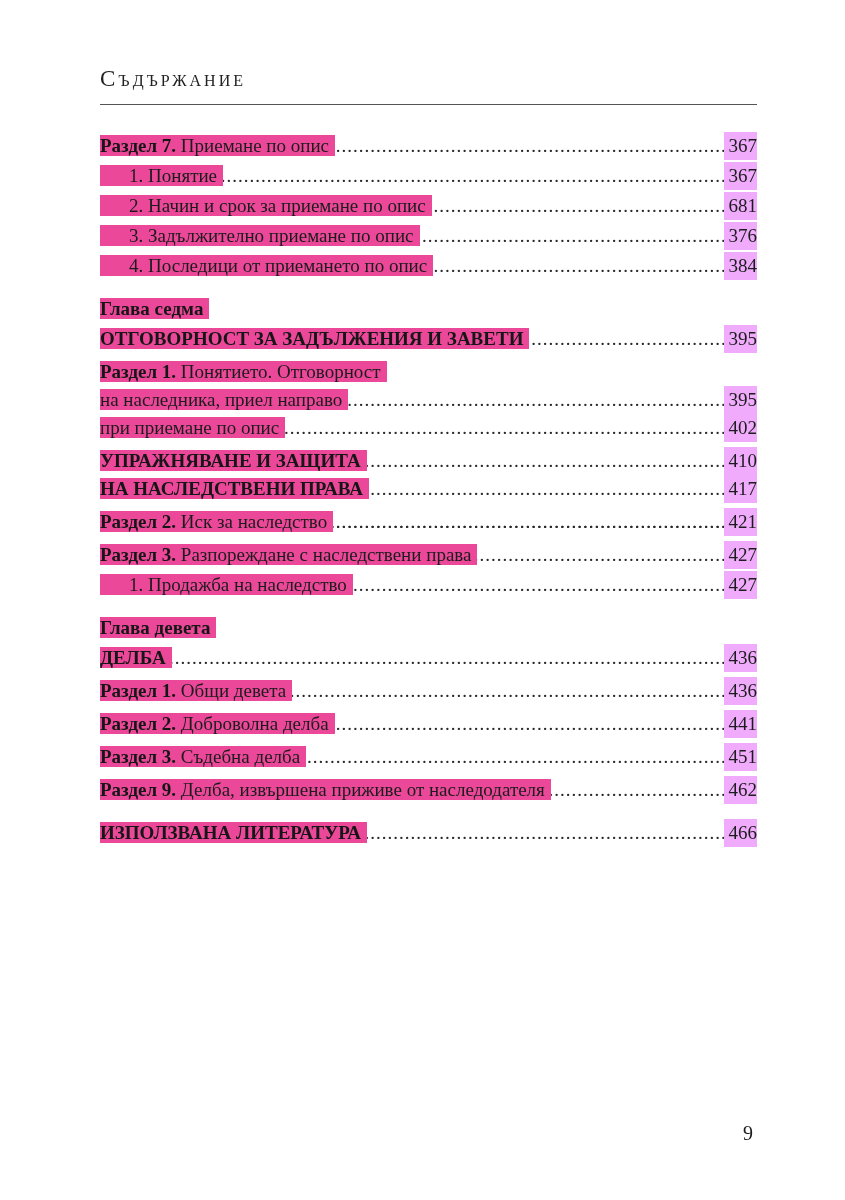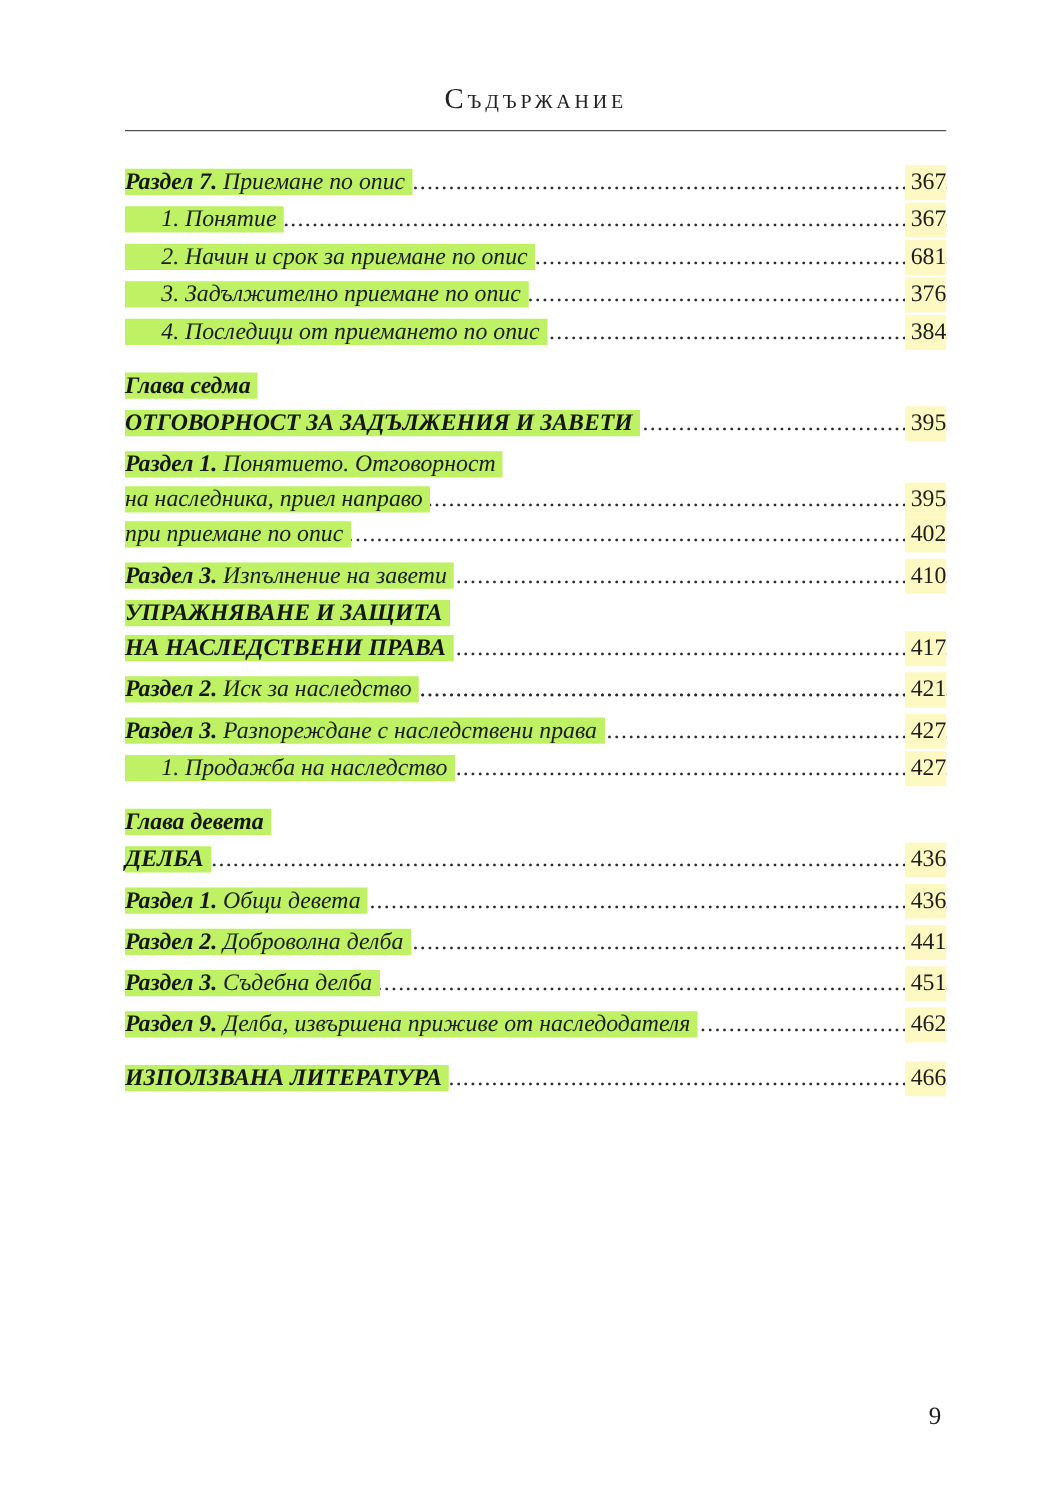--- a/index.html
+++ b/index.html
@@ -11,21 +11,21 @@
     font-family: "Liberation Serif", "DejaVu Serif", serif;
     font-size: 19px;
     overflow: hidden;
   }
   .page {
     position: relative;
     width: 845px;
     height: 1200px;
     padding: 66px 88px 0 100px;
   }
-  .doc-header { text-align: center; }
+  .doc-header { }
   .doc-title {
     display: inline-block;
     font-variant: small-caps;
     font-size: 23px;
     letter-spacing: 3px;
     color: #222;
   }
   .header-rule {
     border: none;
     border-top: 1.5px solid #555;
@@ -48,30 +48,29 @@
     white-space: nowrap;
     letter-spacing: 1px;
     color: #2a2a2a;
     z-index: 0;
   }
   .line.noleader::after { content: none; }
 
   .label {
     position: relative;
     z-index: 1;
-    background: #bef264;
+    background: #ec4899;
     padding-right: 6px;
-    font-style: italic;
   }
   .line.indent .label { padding-left: 29px; }
   .page-ref {
     position: absolute;
     right: 0; top: 0;
     z-index: 1;
-    background: #fef9c3;
+    background: #f0abfc;
     padding-left: 5px;
     text-align: center;
     margin-left: 25px;
   }
   b { font-weight: bold; color: #161616; }
 
   .mt-sub { margin-top: 2px; }
   .mt-s   { margin-top: 5px; }
   .mt-g   { margin-top: 15px; }
   .mt-t   { margin-top: 2px; }
@@ -139,21 +138,20 @@
       <span class="page-ref">395</span>
     </div>
 
 
     <div class="line">
       <span class="label"><span>при приемане по опис</span></span>
       <span class="page-ref">402</span>
     </div>
 
     <div class="line mt-s">
-      <span class="label"><b>Раздел 3.</b><span> Изпълнение на завети</span></span>
       <span class="page-ref">410</span>
     </div>
 
 
     <div class="line noleader mt-t">
       <span class="label"><b>УПРАЖНЯВАНЕ И ЗАЩИТА</b></span>
     </div>
 
     <div class="line">
       <span class="label"><b>НА НАСЛЕДСТВЕНИ ПРАВА</b></span>

